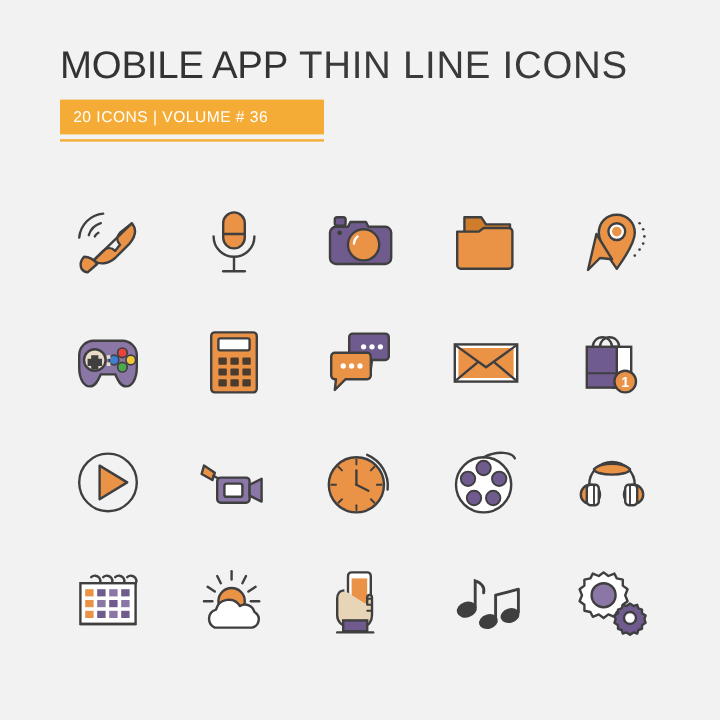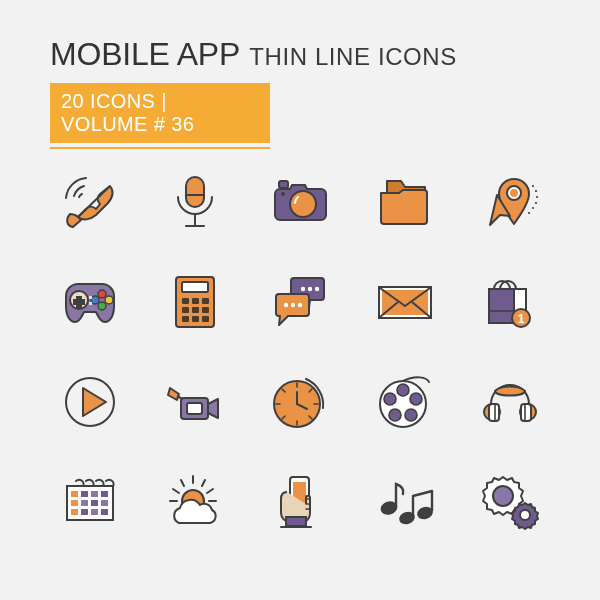--- a/index.html
+++ b/index.html
@@ -35,31 +35,31 @@
   }
   .title-bold {
     font-weight: 400;
     color: #333333;
     font-size: 32px;
     letter-spacing: -0.2px;
   }
   .title-thin {
     font-weight: 300;
     color: #3a3a3a;
-    font-size: 24px;
+    font-size: 32px;
     letter-spacing: 0.6px;
   }
   .badge-wrap {
     margin-top: 13px;
     width: 220px;
   }
   .badge {
     background: #f5ac36;
     color: #ffffff;
-    font-size: 20px;
+    font-size: 13px;
     font-weight: 400;
     letter-spacing: 0.4px;
     padding: 7px 11px 7px 11px;
     display: block;
     box-sizing: border-box;
     width: 220px;
   }
   .badge-rule {
     margin-top: 4px;
     width: 220px;

